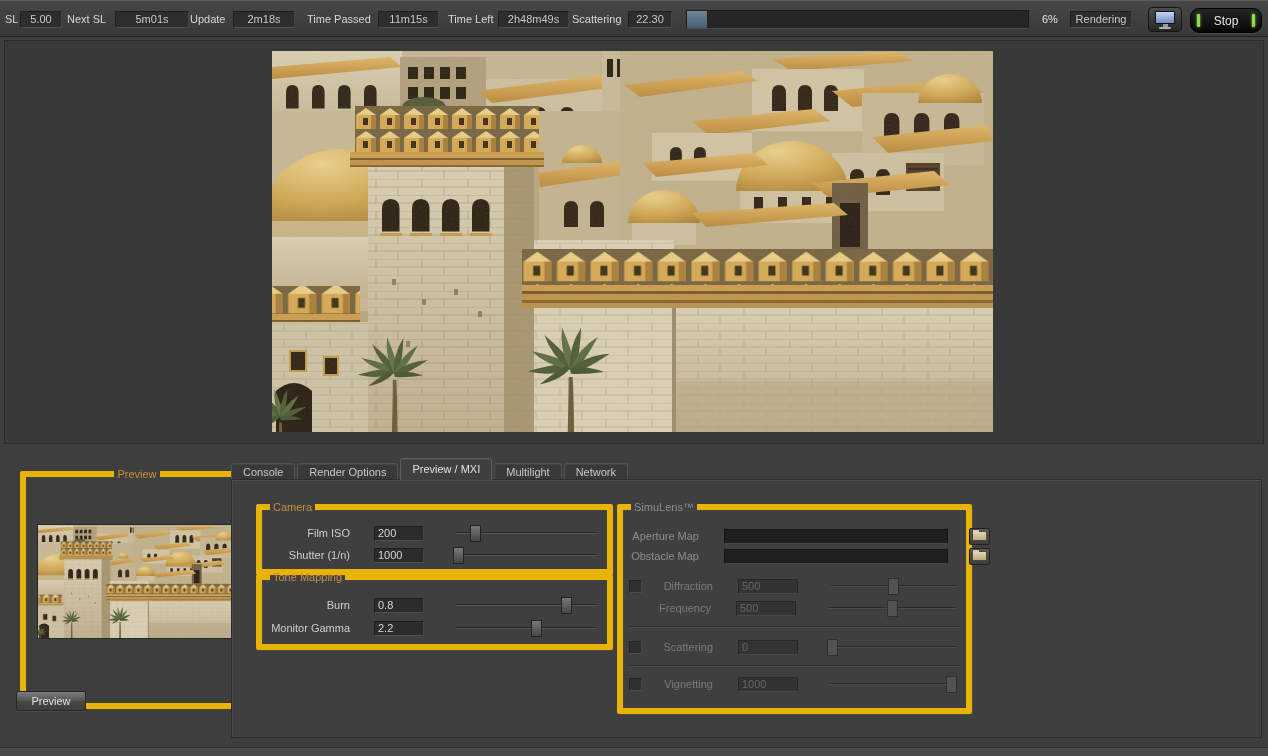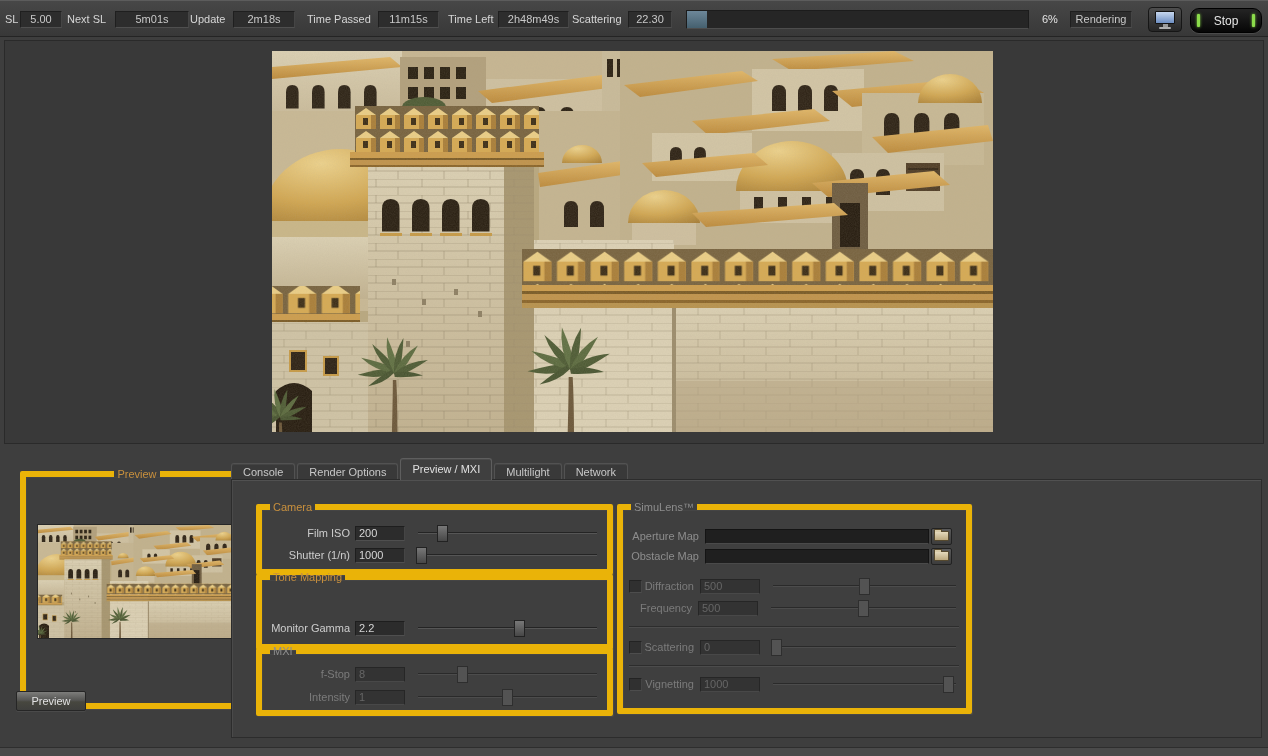--- a/index.html
+++ b/index.html
@@ -54,21 +54,21 @@
     font-family:"Liberation Sans",sans-serif;box-shadow:0 1px 0 #4a4a4a;}
   
   .tabs{position:absolute;left:231px;top:457px;height:23px;display:flex;align-items:flex-end;}
   .tab{height:16px;line-height:16px;padding:0 11px;margin-right:2px;background:#393939;
     border:1px solid #525252;border-bottom:none;border-radius:3px 3px 0 0;color:#c8c8c8;cursor:pointer;
     box-shadow:inset 0 1px 0 rgba(255,255,255,0.06);}
   .tab.active{height:21px;line-height:21px;background:#3f3f3f;border-color:#5e5e5e;color:#e0e0e0;z-index:3;position:relative;}
   .tabpanel{position:absolute;left:231px;top:479px;width:1031px;height:259px;background:#3f3f3f;
     border:1px solid #2c2c2c;box-shadow:inset 0 1px 0 #515151, inset 1px 0 0 #4a4a4a;box-sizing:border-box;z-index:2;}
   
-  .frow{position:absolute;left:0;width:100%;height:18px;display:flex;align-items:center;box-sizing:border-box;}
+  .frow{position:absolute;left:0;width:100%;height:18px;display:flex;align-items:center;box-sizing:border-box;gap:19px;}
   .flabel{width:88px;text-align:right;margin-right:5px;color:#cdcdcd;white-space:nowrap;flex:none;}
   .num{width:42px;height:13px;flex:none;background:#2c2c2c;color:#d6d6d6;font-size:11px;
     border:1px solid #1e1e1e;border-bottom-color:#4f4f4f;border-right-color:#454545;
     padding:0 3px;font-family:"Liberation Sans",sans-serif;}
   .slider{position:relative;flex:1;height:18px;margin:0 10px 0 13px;}
   .slider .track{position:absolute;left:0;right:0;top:8px;height:1px;background:#242424;border-bottom:1px solid #565656;}
   .slider .handle{position:absolute;top:1px;width:9px;height:15px;
     background:linear-gradient(#787878,#474747);border:1px solid #222;}
   .disabled .flabel,.disabled .slabel{color:#7b7b7b;}
   .disabled .num{color:#666;background:#333;border-color:#262626;border-bottom-color:#484848;}
@@ -352,49 +352,38 @@
       <input class="num" value="1000" style="">
       <div class="slider">
         <div class="track"></div>
         <div class="handle" style="left: calc(1% - 4px);"></div>
       </div>
     </div>
   </fieldset>
 
   <fieldset class="tone-fs">
     <legend class="legend-orange">Tone Mapping</legend>
+    <div class="frow" style="top:13px">
+      <span class="flabel">Burn</span>
+      <input class="num" value="0.8" style="">
+      <div class="slider">
+        <div class="track"></div>
+        <div class="handle" style="left: calc(77% - 4px);"></div>
+      </div>
+    </div>
     <div class="frow" style="top:36px">
       <span class="flabel">Monitor Gamma</span>
       <input class="num" value="2.2" style="">
       <div class="slider">
         <div class="track"></div>
         <div class="handle" style="left: calc(56% - 4px);"></div>
       </div>
     </div>
   </fieldset>
 
-  <fieldset class="mxi-fs disabled">
-    <legend class="legend-gray">MXI</legend>
-    <div class="frow" style="top:8px">
-      <span class="flabel">f-Stop</span>
-      <input class="num" disabled="" value="8" style="">
-      <div class="slider">
-        <div class="track"></div>
-        <div class="handle" style="left: calc(24% - 4px);"></div>
-      </div>
-    </div>
-    <div class="frow" style="top:31px">
-      <span class="flabel">Intensity</span>
-      <input class="num" disabled="" value="1" style="">
-      <div class="slider">
-        <div class="track"></div>
-        <div class="handle" style="left: calc(49% - 4px);"></div>
-      </div>
-    </div>
-  </fieldset>
 
   <fieldset class="simulens-fs">
     <legend class="legend-gray">SimuLens™</legend>
     <div class="frow" style="top:34px;padding-left:4px">
       <span class="slabel" style="width:72px">Obstacle Map</span>
       <input class="mapfield" value="" style="">
       <button class="folderbtn">
         <span class="folder"></span>
       </button>
     </div>

